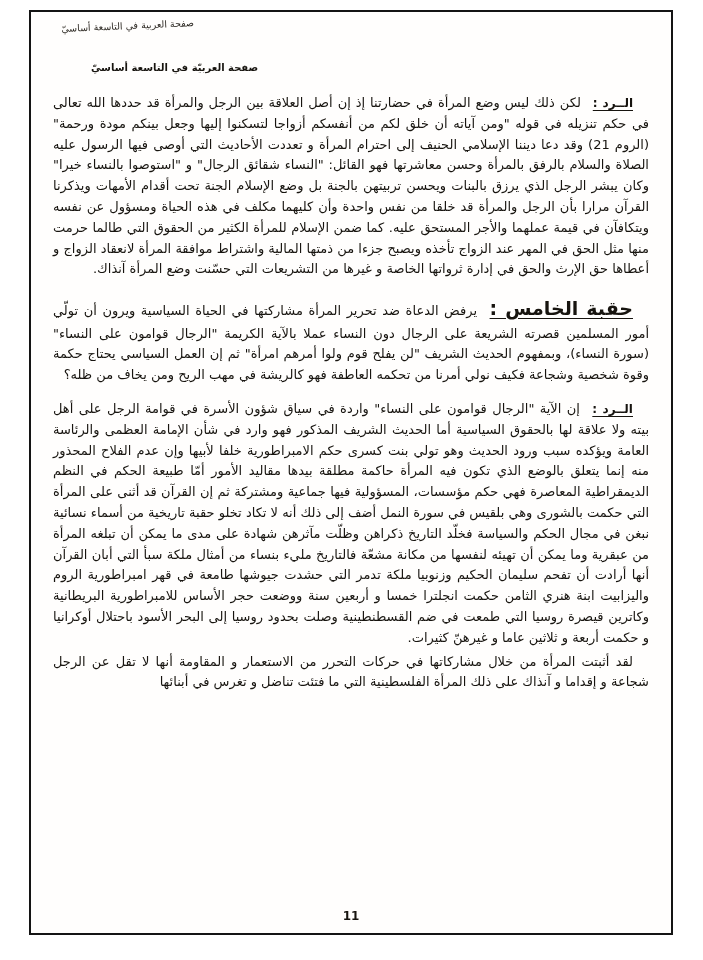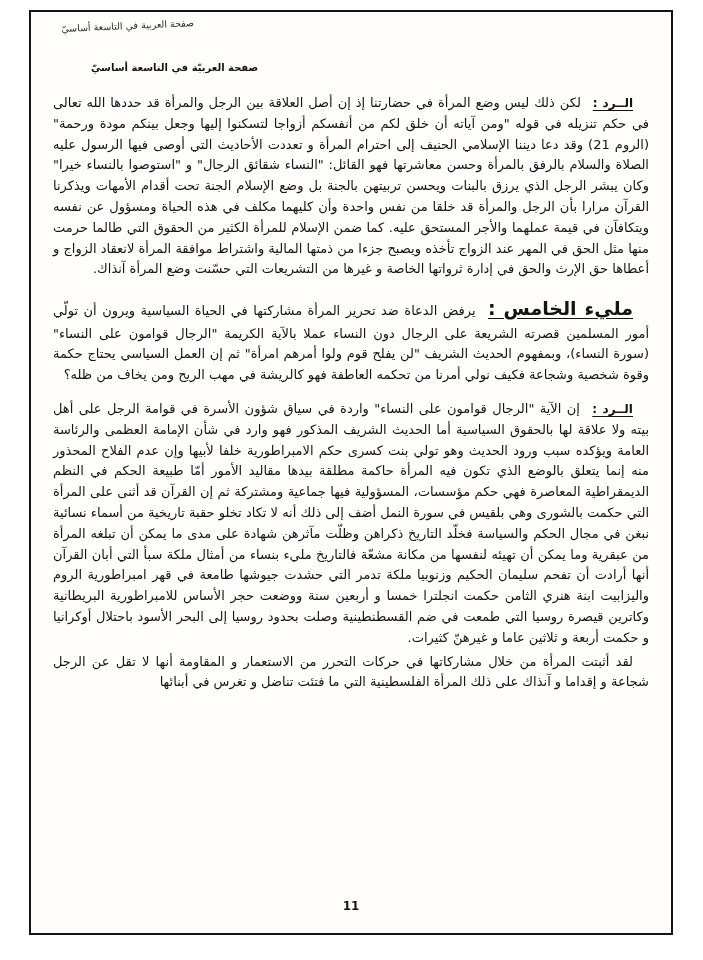--- a/index.html
+++ b/index.html
@@ -59,21 +59,21 @@
     text-decoration: underline;
     margin-left: 7px;
     text-underline-offset: 3px;
   }
   .sec-head.big {
     font-size: 19px;
   }
   .sec-head:empty { display: none; }
   .page-number {
     position: absolute;
-    bottom: 20px;
+    bottom: 10px;
     left: 0;
     right: 0;
     text-align: center;
     font-size: 12px;
     font-weight: bold;
     direction: ltr;
   }
 </style>
 </head>
 <body>
@@ -87,21 +87,21 @@
   <div class="body-text">
 
     <p class="para">
       <span class="sec-head">الــرد :</span>
       <span class="para-text">لكن ذلك ليس وضع المرأة في حضارتنا إذ إن أصل العلاقة بين الرجل والمرأة قد حددها الله تعالى في حكم تنزيله في قوله "ومن آياته أن خلق لكم من أنفسكم أزواجا لتسكنوا إليها وجعل بينكم مودة ورحمة" (الروم 21) وقد دعا ديننا الإسلامي الحنيف إلى احترام المرأة و تعددت الأحاديث التي أوصى فيها الرسول عليه الصلاة والسلام بالرفق بالمرأة وحسن معاشرتها فهو القائل: "النساء شقائق الرجال" و "استوصوا بالنساء خيرا" وكان يبشر الرجل الذي يرزق بالبنات ويحسن تربيتهن بالجنة بل وضع الإسلام الجنة تحت أقدام الأمهات ويذكرنا القرآن مرارا بأن الرجل والمرأة قد خلقا من نفس واحدة وأن كليهما مكلف في هذه الحياة ومسؤول عن نفسه ويتكافآن في قيمة عملهما والأجر المستحق عليه. كما ضمن الإسلام للمرأة الكثير من الحقوق التي طالما حرمت منها مثل الحق في المهر عند الزواج تأخذه ويصبح جزءا من ذمتها المالية واشتراط موافقة المرأة لانعقاد الزواج و أعطاها حق الإرث والحق في إدارة ثرواتها الخاصة و غيرها من التشريعات التي حسّنت وضع المرأة آنذاك.</span>
     </p>
 
 
 
     <p class="para mt">
-      <span class="sec-head big">مليء الخامس :</span>
+      <span class="sec-head big">حقبة الخامس :</span>
       <span class="para-text">يرفض الدعاة ضد تحرير المرأة مشاركتها في الحياة السياسية ويرون أن تولّي أمور المسلمين قصرته الشريعة على الرجال دون النساء عملا بالآية الكريمة "الرجال قوامون على النساء" (سورة النساء)، وبمفهوم الحديث الشريف "لن يفلح قوم ولوا أمرهم امرأة" ثم إن العمل السياسي يحتاج حكمة وقوة شخصية وشجاعة فكيف نولي أمرنا من تحكمه العاطفة فهو كالريشة في مهب الريح ومن يخاف من ظله؟</span>
     </p>
 
     <p class="para mt">
       <span class="sec-head">الــرد :</span>
       <span class="para-text">إن الآية "الرجال قوامون على النساء" واردة في سياق شؤون الأسرة في قوامة الرجل على أهل بيته ولا علاقة لها بالحقوق السياسية أما الحديث الشريف المذكور فهو وارد في شأن الإمامة العظمى والرئاسة العامة ويؤكده سبب ورود الحديث وهو تولي بنت كسرى حكم الامبراطورية خلفا لأبيها وإن عدم الفلاح المحذور منه إنما يتعلق بالوضع الذي تكون فيه المرأة حاكمة مطلقة بيدها مقاليد الأمور أمّا طبيعة الحكم في النظم الديمقراطية المعاصرة فهي حكم مؤسسات، المسؤولية فيها جماعية ومشتركة ثم إن القرآن قد أثنى على المرأة التي حكمت بالشورى وهي بلقيس في سورة النمل أضف إلى ذلك أنه لا تكاد تخلو حقبة تاريخية من أسماء نسائية نبغن في مجال الحكم والسياسة فخلّد التاريخ ذكراهن وظلّت مآثرهن شهادة على مدى ما يمكن أن تبلغه المرأة من عبقرية وما يمكن أن تهيئه لنفسها من مكانة مشعّة فالتاريخ مليء بنساء من أمثال ملكة سبأ التي أبان القرآن أنها أرادت أن تفحم سليمان الحكيم وزنوبيا ملكة تدمر التي حشدت جيوشها طامعة في قهر امبراطورية الروم واليزابيت ابنة هنري الثامن حكمت انجلترا خمسا و أربعين سنة ووضعت حجر الأساس للامبراطورية البريطانية وكاترين قيصرة روسيا التي طمعت في ضم القسطنطينية وصلت بحدود روسيا إلى البحر الأسود باحتلال أوكرانيا و حكمت أربعة و ثلاثين عاما و غيرهنّ كثيرات.</span>
     </p>
 
     <p class="para">
       <span class="para-text">لقد أثبتت المرأة من خلال مشاركاتها في حركات التحرر من الاستعمار و المقاومة أنها لا تقل عن الرجل شجاعة و إقداما و آنذاك على ذلك المرأة الفلسطينية التي ما فتئت تناضل و تغرس في أبنائها</span>

